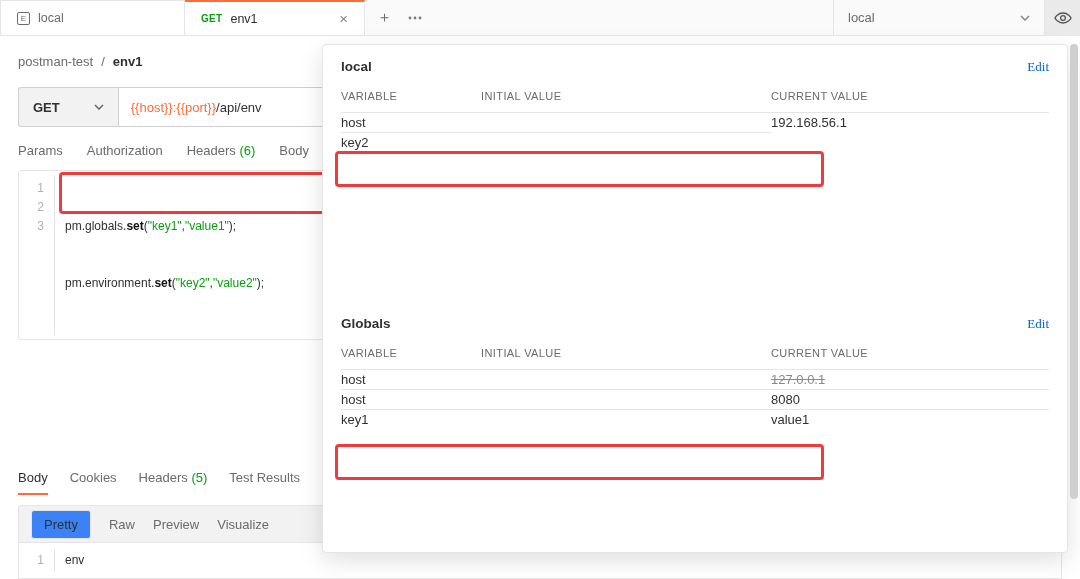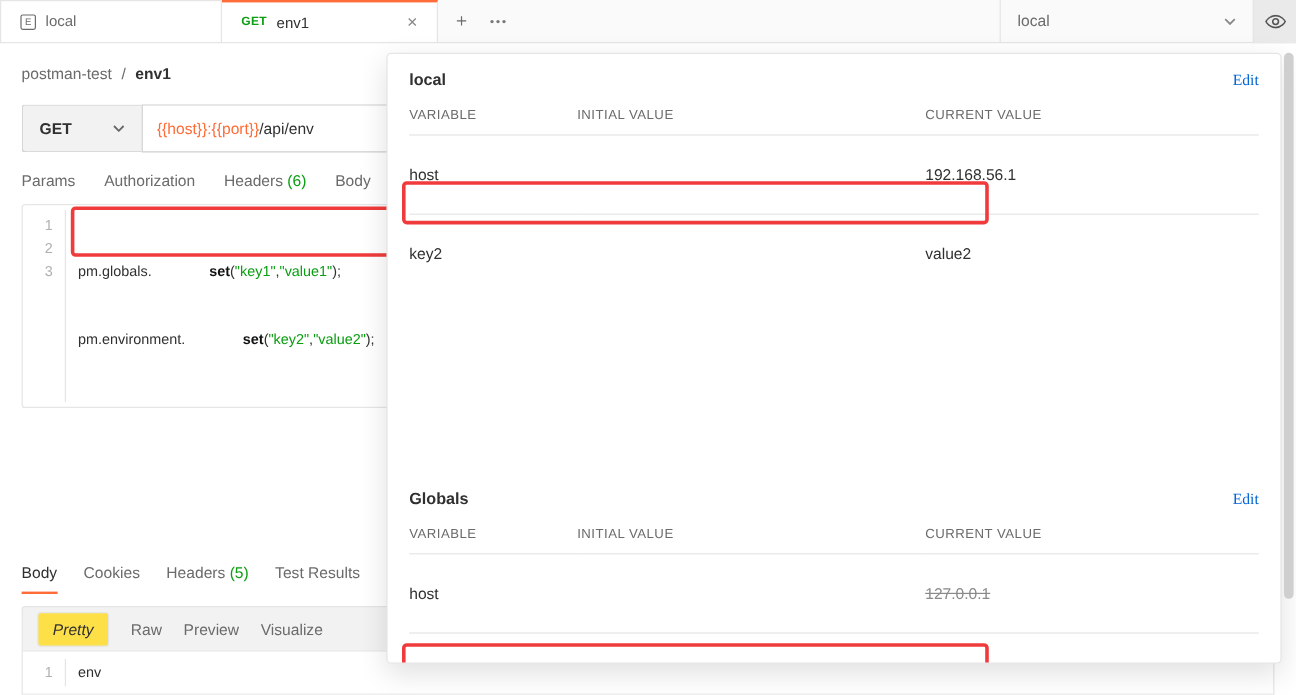--- a/index.html
+++ b/index.html
@@ -46,45 +46,45 @@
   .url-box .var{color:var(--orange);}
   .url-box .path{color:var(--text);text-align:right;}
 
   .subtabs{display:flex;gap:24px;margin-top:16px;color:var(--text-muted);font-size:13px;}
   .subtabs .item{cursor:pointer;}
   .subtabs .count{color:var(--green);}
 
   .editor{margin-top:12px;border:1px solid var(--border);border-radius:3px;display:flex;position:relative;padding:4px 0;}
   .gutter{width:36px;text-align:right;padding:4px 10px 4px 0;color:#b0b0b0;font-family:var(--mono);font-size:12px;line-height:19px;border-right:1px solid var(--border);}
   .code{flex:1;padding:4px 10px;font-family:var(--mono);font-size:12px;line-height:19px;white-space:pre;}
-  .code .kw{font-weight:600;color:#111;margin-left:48px;}
+  .code .kw{font-weight:600;color:#111;}
   .code .str{color:var(--green);}
   .editor .hl{position:absolute;border:3px solid var(--hl-red);border-radius:4px;left:40px;top:1px;width:275px;height:42px;}
 
   
   .resp-tabs{display:flex;gap:22px;margin-top:130px;font-size:13px;color:var(--text-muted);}
   .resp-tabs .item{cursor:pointer;padding-bottom:8px;}
   .resp-tabs .item.active{color:var(--text);border-bottom:2px solid var(--orange);font-weight:500;}
   .resp-tabs .count{color:var(--green);}
 
   .resp-bar{display:flex;gap:18px;margin-top:10px;align-items:center;height:38px;border:1px solid var(--border);background:var(--bg-grey);border-radius:3px 3px 0 0;padding:0 12px;font-size:13px;color:var(--text-muted);}
-  .resp-bar .active{background:#fde047;color:var(--text);padding:6px 12px;border-radius:3px;border:1px solid var(--border);font-style:italic;}
+  .resp-bar .active{background:#3b82f6;color:var(--text);padding:6px 12px;border-radius:3px;border:1px solid var(--border);}
 
   .resp-body{border:1px solid var(--border);border-top:none;padding:6px 0;display:flex;}
   .resp-gutter{width:36px;text-align:right;padding:2px 10px 2px 0;color:#b0b0b0;font-family:var(--mono);font-size:12px;line-height:19px;border-right:1px solid var(--border);}
   .resp-code{padding:2px 10px;font-family:Liberation Sans, sans-serif;font-size:12px;line-height:19px;}
 
   
   .popup{position:absolute;top:44px;left:322px;right:12px;bottom:26px;background:#fff;border:1px solid var(--border);box-shadow:0 8px 24px rgba(0,0,0,0.12);border-radius:4px;padding:14px 18px 12px 18px;overflow:hidden;}
   .section{position:relative;margin-bottom:24px;}
   .section h3{margin:0 0 6px 0;font-size:13.5px;font-weight:700;color:var(--text);}
   .section .edit{position:absolute;right:0;top:0;color:var(--blue);font-size:13px;cursor:pointer;font-family:Liberation Serif, serif;}
   .vars{display:grid;grid-template-columns:140px 290px 1fr;}
   .vars .hdr{font-size:11px;font-weight:400;color:var(--text-muted);letter-spacing:0.4px;padding:10px 0;}
-  .vars .cell{font-size:13px;color:var(--text);padding:25px 0;border-top:1px solid var(--border);}
+  .vars .cell{font-size:13px;color:var(--text);padding:2px 0;border-top:1px solid var(--border);}
   .vars .strike{text-decoration:line-through;color:var(--text-light);}
   .row-hl{position:absolute;border:3px solid var(--hl-red);border-radius:4px;left:-6px;right:225px;height:36px;}
 
   .scrollbar{position:absolute;right:2px;top:44px;bottom:80px;width:8px;background:#cfcfcf;border-radius:4px;}
 
   svg{display:block;}
 </style>
 </head>
 <body>
 
@@ -206,21 +206,20 @@
       <div class="hdr">VARIABLE</div>
       <div class="hdr">INITIAL VALUE</div>
       <div class="hdr">CURRENT VALUE</div>
 
       <div class="cell">host</div>
       <div class="cell"></div>
       <div class="cell">192.168.56.1</div>
 
       <div class="cell">key2</div>
       <div class="cell"></div>
-      <div class="cell">value2</div>
     </div>
     <div class="row-hl" style="top:92px;"></div>
   </div>
 
   <div style="height:140px"></div>
 
   <div class="section">
     <h3>Globals</h3>
     <span class="edit">Edit</span>
     <div class="vars">
@@ -229,20 +228,21 @@
       <div class="hdr">CURRENT VALUE</div>
 
       <div class="cell">host</div>
       <div class="cell"></div>
       <div class="cell strike">127.0.0.1</div>
 
       <div class="cell">host</div>
       <div class="cell"></div>
       <div class="cell">8080</div>
 
+      <div class="cell">key1</div>
       <div class="cell"></div>
       <div class="cell">value1</div>
     </div>
     <div class="row-hl" style="top:128px;"></div>
   </div>
 
 </div>
 
 <div class="scrollbar"></div>
 

